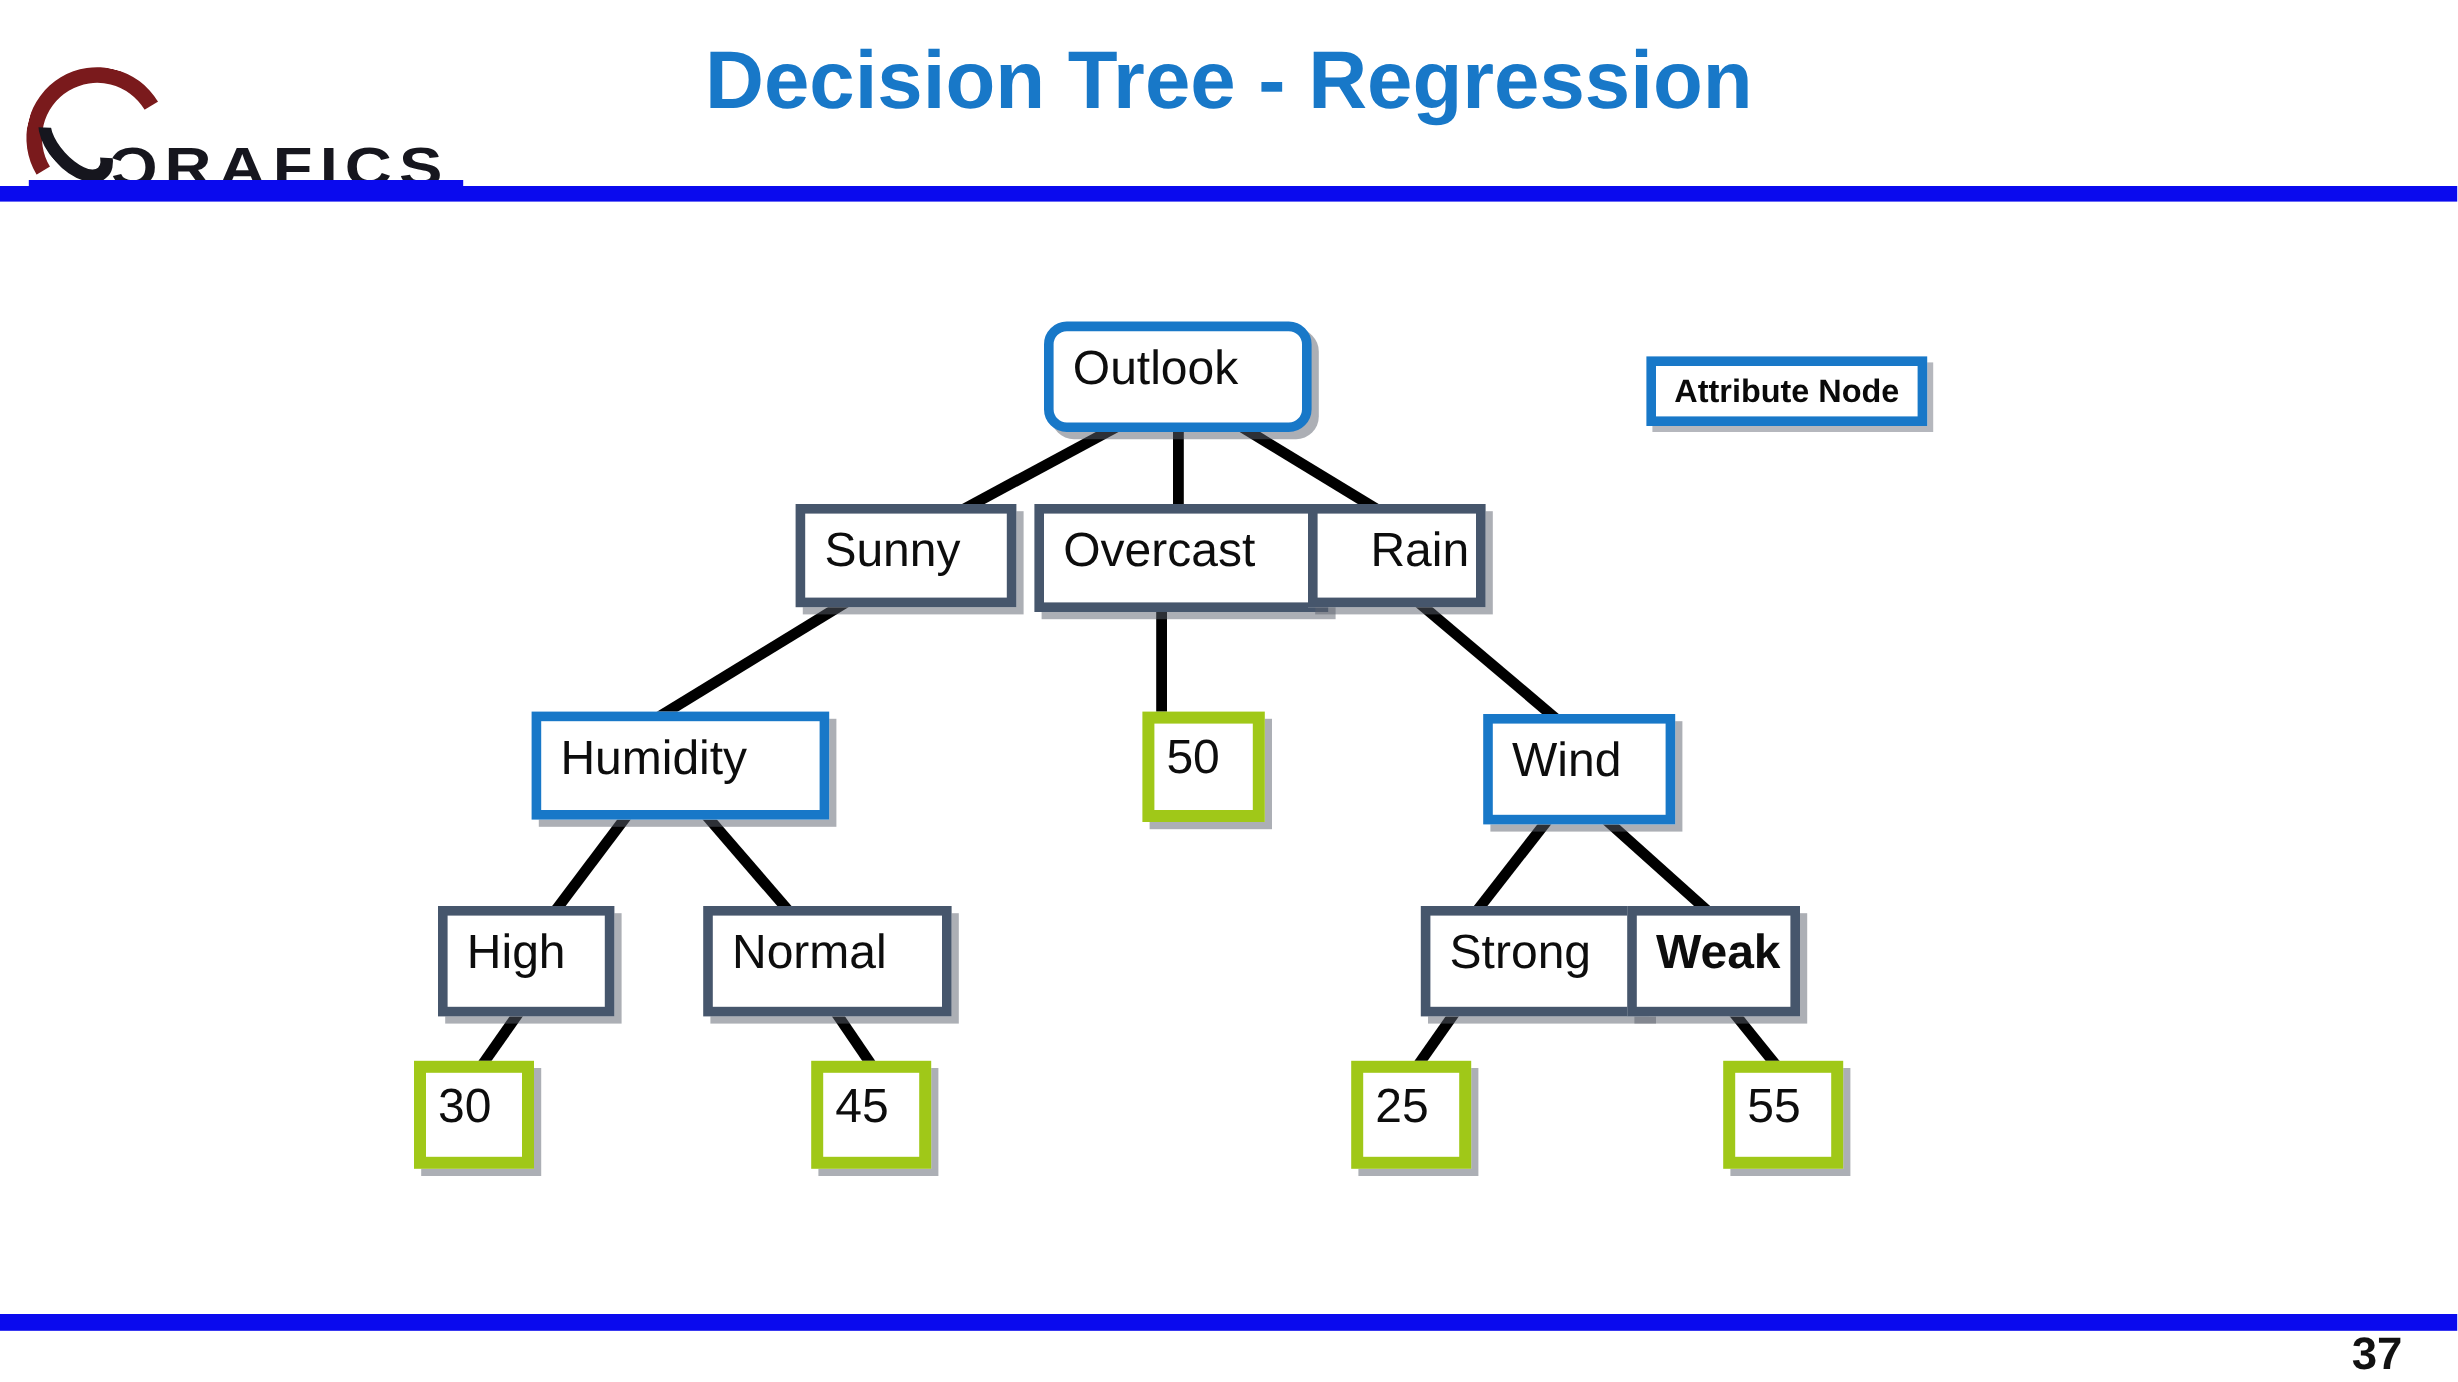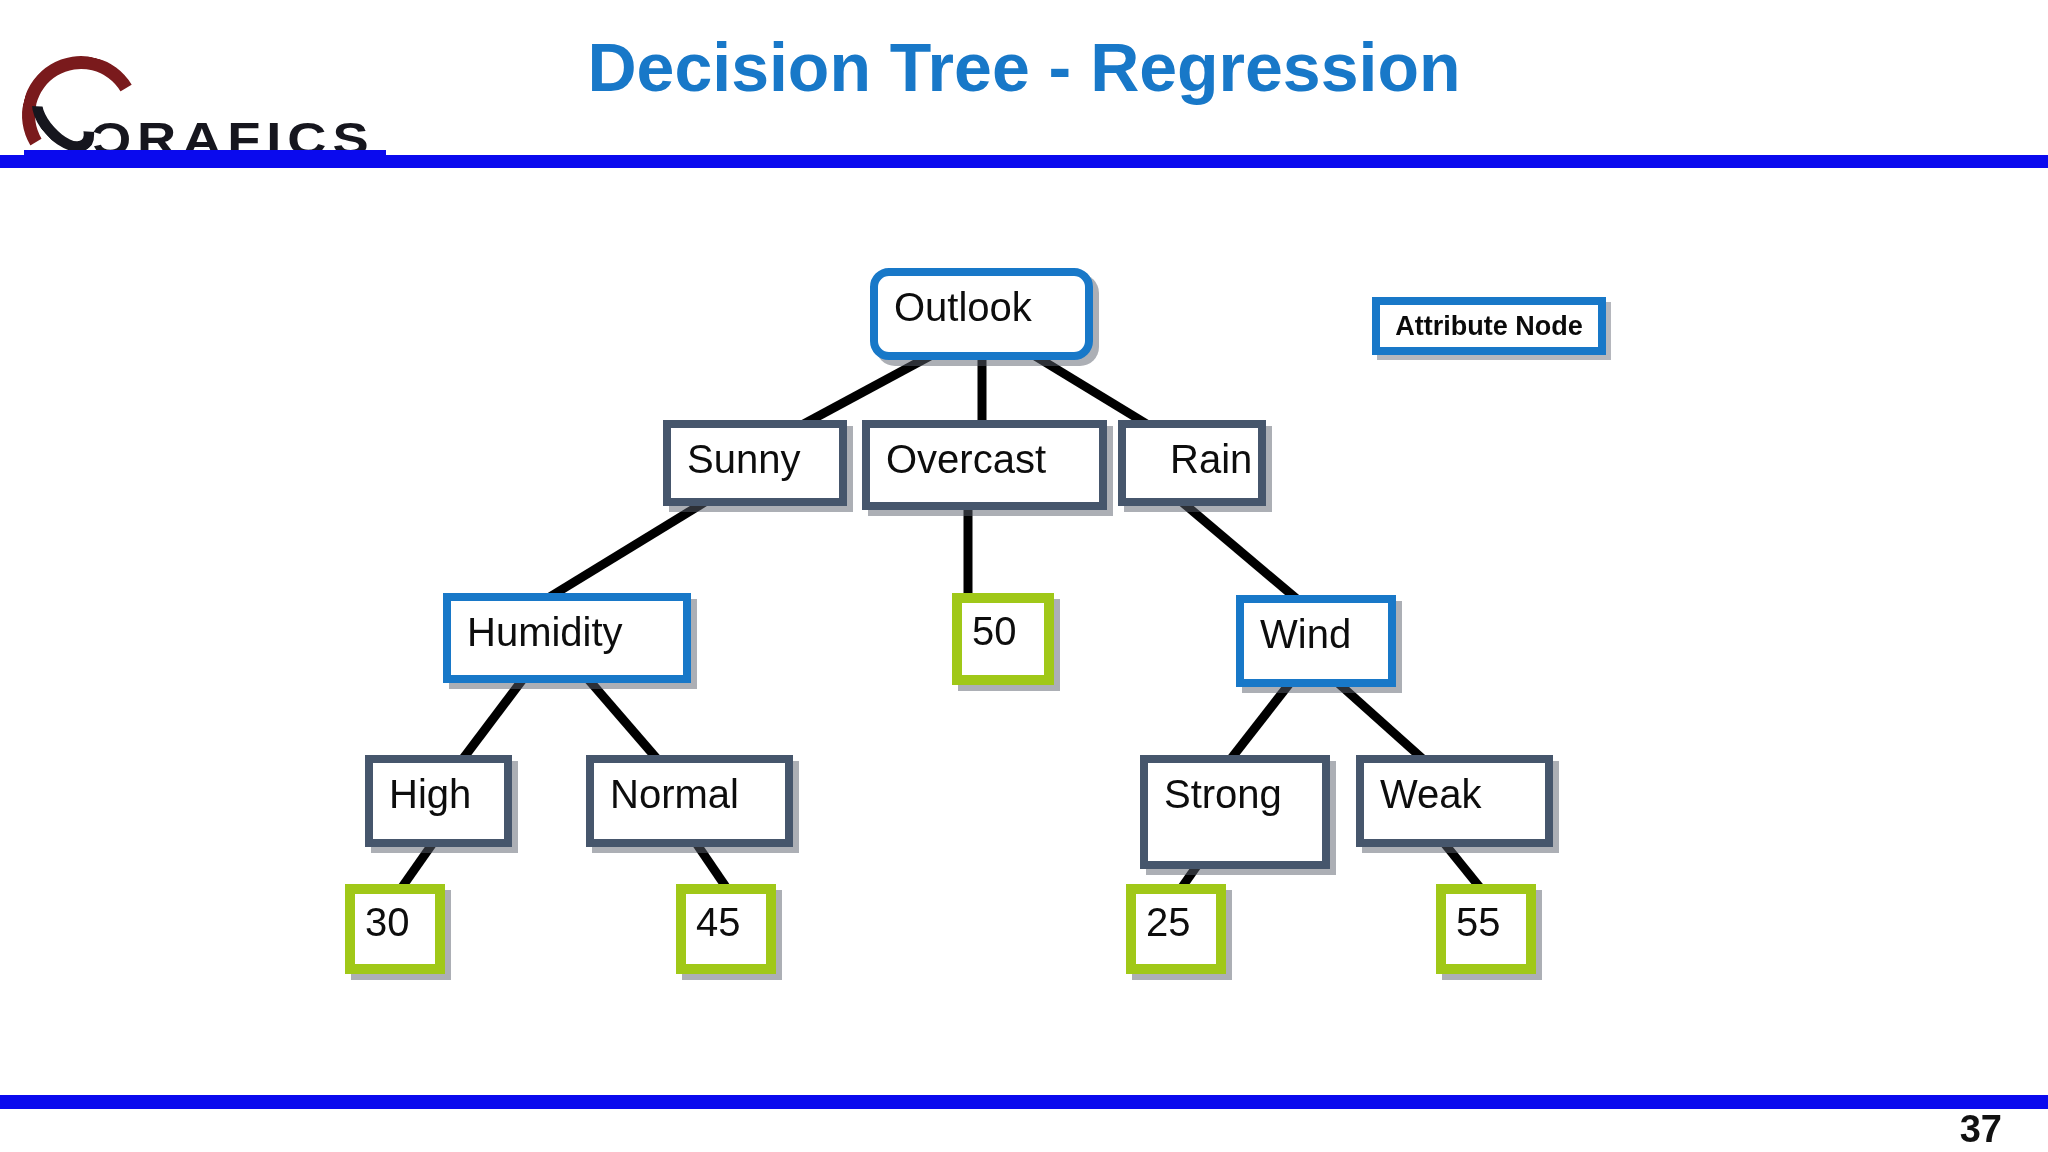--- a/index.html
+++ b/index.html
@@ -26,28 +26,28 @@
   .edges { position:absolute; left:0; top:0; width:2048px; height:1152px; z-index:1; }
   .edges line { stroke:#000000; stroke-width:9; }
   .node { position:absolute; z-index:2; background:#ffffff; border:8px solid #000;
           box-shadow:6px 6px 0 0 rgba(90,95,108,0.5);
           font-size:40px; color:#0d0d0d; padding:9px 0 0 16px; }
   .node.leaf { border-width:10px; padding:6px 0 0 10px; }
 
   #n-outlook  { left:870px;  top:268px; width:223px; height:92px;border-radius:19px; }
   #n-sunny    { left:663px;  top:420px; width:184px; height:86px; }
   #n-overcast { left:862px;  top:420px; width:245px; height:90px; }
-  #n-rain     { left:1118px; top:420px; width:148px; height:86px;padding-left:44px; }
+  #n-rain     { left:1090px; top:420px; width:148px; height:86px;padding-left:44px; }
   #n-humidity { left:443px;  top:593px; width:248px; height:90px; }
   #n-leaf50   { left:920px;  top:593px; width:102px; height:92px; }
   #n-wind     { left:1236px; top:595px; width:160px; height:92px; }
   #n-high     { left:365px;  top:755px; width:147px; height:92px; }
   #n-normal   { left:586px;  top:755px; width:207px; height:92px; }
-  #n-strong   { left:1140px; top:755px; width:190px; height:114px; }
-  #n-weak     { left:1356px; top:755px; width:197px; height:92px; }
+  #n-strong   { left:1184px; top:755px; width:190px; height:92px; }
+  #n-weak     { left:1356px; top:755px; width:144px; height:92px;font-weight:bold; }
   #n-leaf30   { left:345px;  top:884px; width:100px; height:90px; }
   #n-leaf45   { left:676px;  top:884px; width:100px; height:90px; }
   #n-leaf25   { left:1126px; top:884px; width:100px; height:90px; }
   #n-leaf55   { left:1436px; top:884px; width:100px; height:90px; }
 
   
   .legend-item { position:absolute; left:1372px; width:234px; height:58px; z-index:2;
           background:#ffffff; border:8px solid #ec4899; box-shadow:5px 5px 0 0 rgba(90,95,108,0.45);
           display:flex; align-items:center; justify-content:center;
           font-size:27px; font-weight:bold; color:#0a0a0a; }

